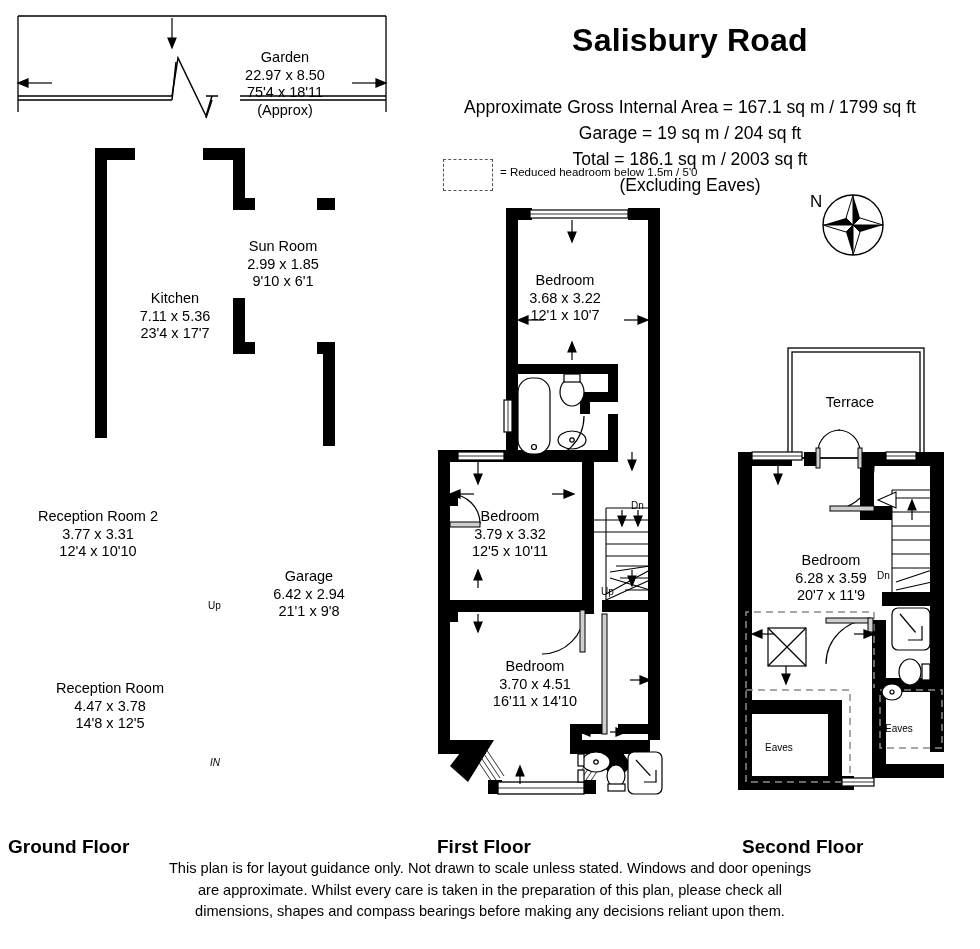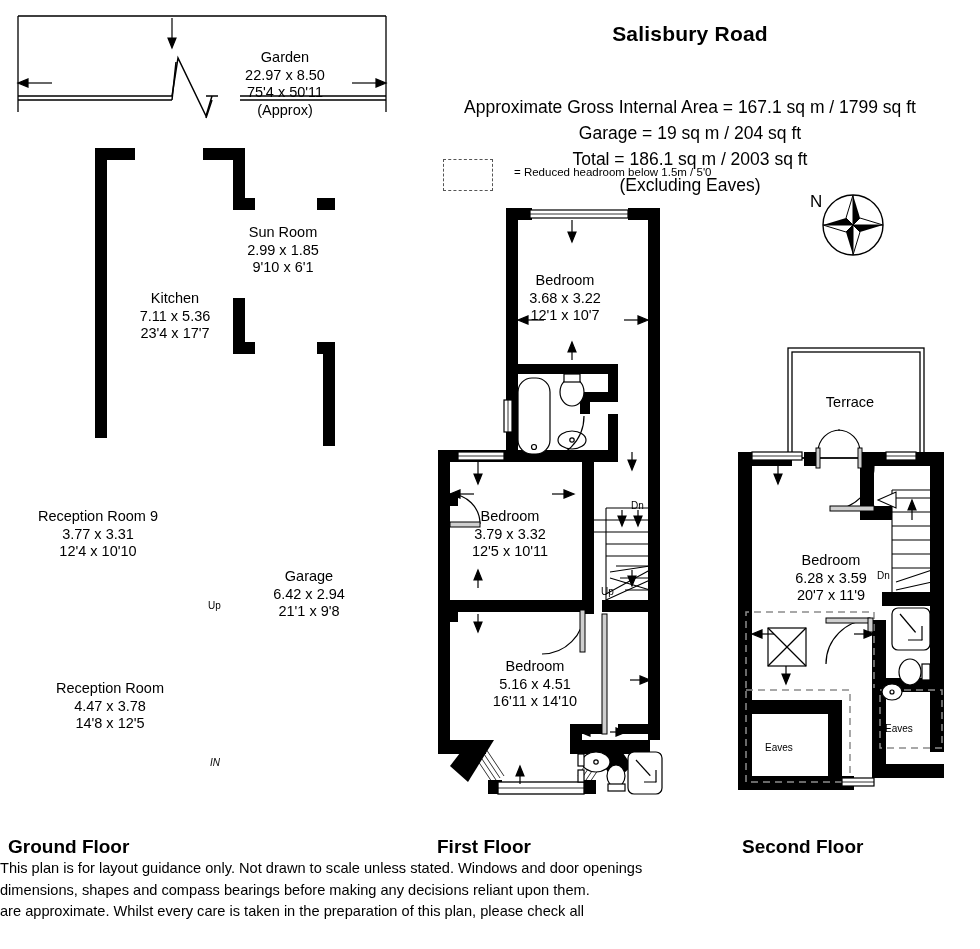--- a/index.html
+++ b/index.html
@@ -5,42 +5,42 @@
   html,body{margin:0;padding:0;background:#ffffff;}
   body{
     width:980px;height:949px;position:relative;overflow:hidden;
     font-family:"Liberation Sans","DejaVu Sans",sans-serif;
     color:#000;
   }
   .abs{position:absolute;}
   
   #title{
     left:410px;top:22px;width:560px;text-align:center;
-    font-size:21px;font-weight:bold;letter-spacing:.2px;
+    font-size:32px;font-weight:bold;letter-spacing:.2px;
   }
   .sub{left:400px;width:580px;text-align:center;font-size:17.5px;margin-top:40px;}
   #sub1{top:57px;}
   #sub2{top:83px;}
   #sub3{top:109px;}
   #sub4{top:135px;}
   #legend-box{
     left:443px;top:159px;width:50px;height:32px;
     border:1.6px dashed #555;box-sizing:border-box;
   }
-  #legend-text{left:500px;top:166px;font-size:11.5px;margin-left:14px;}
+  #legend-text{left:500px;top:166px;font-size:11.5px;}
   
   #compass{left:808px;top:190px;width:80px;height:72px;}
   #compass-n{left:810px;top:192px;font-size:17px;}
   
   .floorcap{font-size:19px;font-weight:bold;top:836px;}
   #cap-ground{left:8px;}
   #cap-first{left:437px;}
   #cap-second{left:742px;}
   
-  #footer{left:0;top:858px;width:980px;text-align:left;font-size:14.6px;line-height:21.5px;}
+  #footer{left:0;top:858px;width:980px;text-align:center;font-size:14.6px;line-height:21.5px;}
   .room-label{text-align:center;font-size:14.5px;line-height:17.5px;white-space:nowrap;}
   .small-label{font-size:10px;white-space:nowrap;text-align:right;}
   svg{overflow:visible;display:block;}
 </style>
 </head>
 <body>
 
 <div class="abs" id="title">Salisbury Road</div>
 <div class="abs sub" id="sub1">Approximate Gross Internal Area = 167.1 sq m / 1799 sq ft</div>
 <div class="abs sub" id="sub2">Garage = 19 sq m / 204 sq ft</div>
@@ -286,38 +286,38 @@
     
     <g fill="#d0d0d0">
       <polygon points="220,750 226,758 223,758 223,766 217,766 217,758 214,758">
     </polygon></g>
   
 </div>
 
 <div class="abs room-label" style="left:200px;top:49px;width:170px;">
   <div>Garden</div>
   <div>22.97 x 8.50</div>
-  <div>75'4 x 50'11</div>
+  <div>75'4 x 18'11</div>
   <div>(Approx)</div>
 </div>
 
 <div class="abs room-label" style="left:105px;top:290px;width:140px;">
   <div>Kitchen</div>
   <div>7.11 x 5.36</div>
   <div>23'4 x 17'7</div>
 </div>
 
-<div class="abs room-label" style="left:223px;top:224px;width:120px;">
+<div class="abs room-label" style="left:223px;top:238px;width:120px;">
   <div>Sun Room</div>
   <div>2.99 x 1.85</div>
   <div>9'10 x 6'1</div>
 </div>
 
 <div class="abs room-label" style="left:28px;top:508px;width:140px;">
-  <div>Reception Room 9</div>
+  <div>Reception Room 2</div>
   <div>3.77 x 3.31</div>
   <div>12'4 x 10'10</div>
 </div>
 
 <div class="abs room-label" style="left:36px;top:680px;width:148px;">
   <div>Reception Room</div>
   <div>4.47 x 3.78</div>
   <div>14'8 x 12'5</div>
 </div>
 
@@ -486,21 +486,21 @@
   <div>3.68 x 3.22</div>
   <div>12'1 x 10'7</div>
 </div>
 <div class="abs room-label" style="left:445px;top:508px;width:130px;">
   <div>Bedroom</div>
   <div>3.79 x 3.32</div>
   <div>12'5 x 10'11</div>
 </div>
 <div class="abs room-label" style="left:460px;top:658px;width:150px;">
   <div>Bedroom</div>
-  <div>5.16 x 4.51</div>
+  <div>3.70 x 4.51</div>
   <div>16'11 x 14'10</div>
 </div>
 <div class="abs small-label" style="left:631px;top:500px;">Dn</div>
 <div class="abs small-label" style="left:601px;top:586px;">Up</div>
 
 <div class="abs" style="left:720px;top:0;width:260px;height:830px;">
   <svg width="260" height="830" viewBox="0 0 260 830">
 
     <g stroke="#000" stroke-width="1.3" fill="none">
       <rect x="68" y="348" width="136" height="110"></rect>
@@ -616,15 +616,15 @@
 <div class="abs small-label" style="left:877px;top:570px;">Dn</div>
 <div class="abs small-label" style="left:765px;top:742px;">Eaves</div>
 <div class="abs small-label" style="left:885px;top:723px;">Eaves</div>
 
 <div class="abs floorcap" id="cap-ground">Ground Floor</div>
 <div class="abs floorcap" id="cap-first">First Floor</div>
 <div class="abs floorcap" id="cap-second">Second Floor</div>
 
 <div class="abs" id="footer">
   <div>This plan is for layout guidance only. Not drawn to scale unless stated. Windows and door openings</div>
+  <div>are approximate. Whilst every care is taken in the preparation of this plan, please check all</div>
   <div>dimensions, shapes and compass bearings before making any decisions reliant upon them.</div>
-  <div>are approximate. Whilst every care is taken in the preparation of this plan, please check all</div>
 </div>
 
 </body></html>

